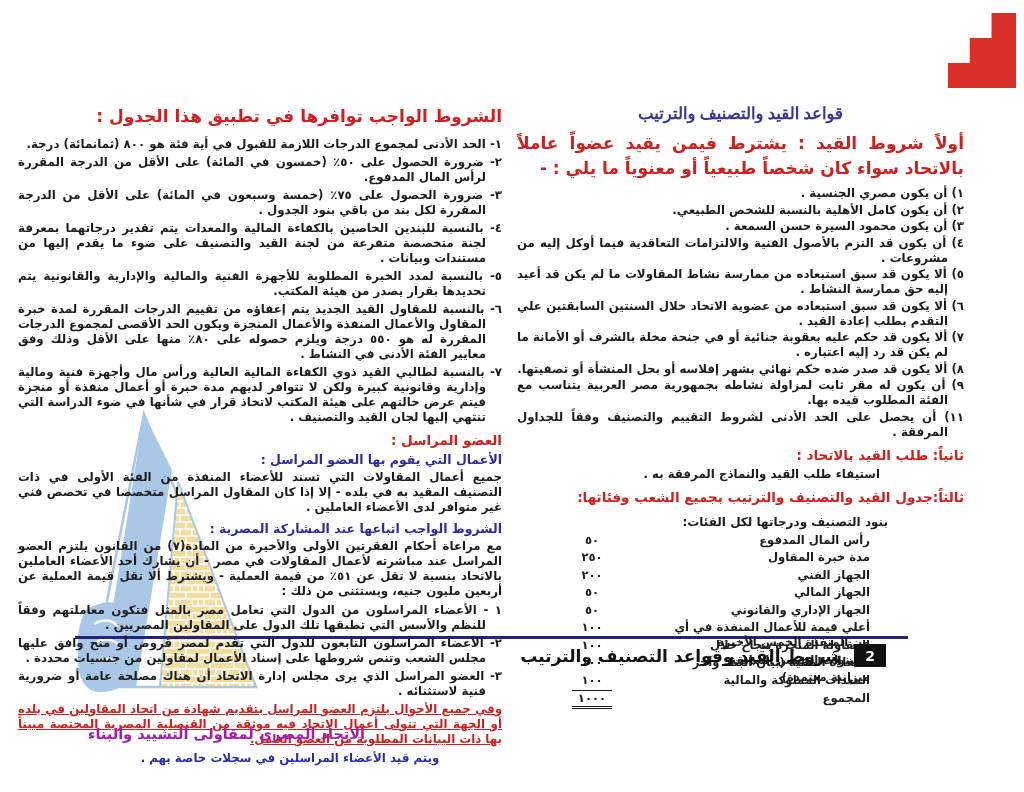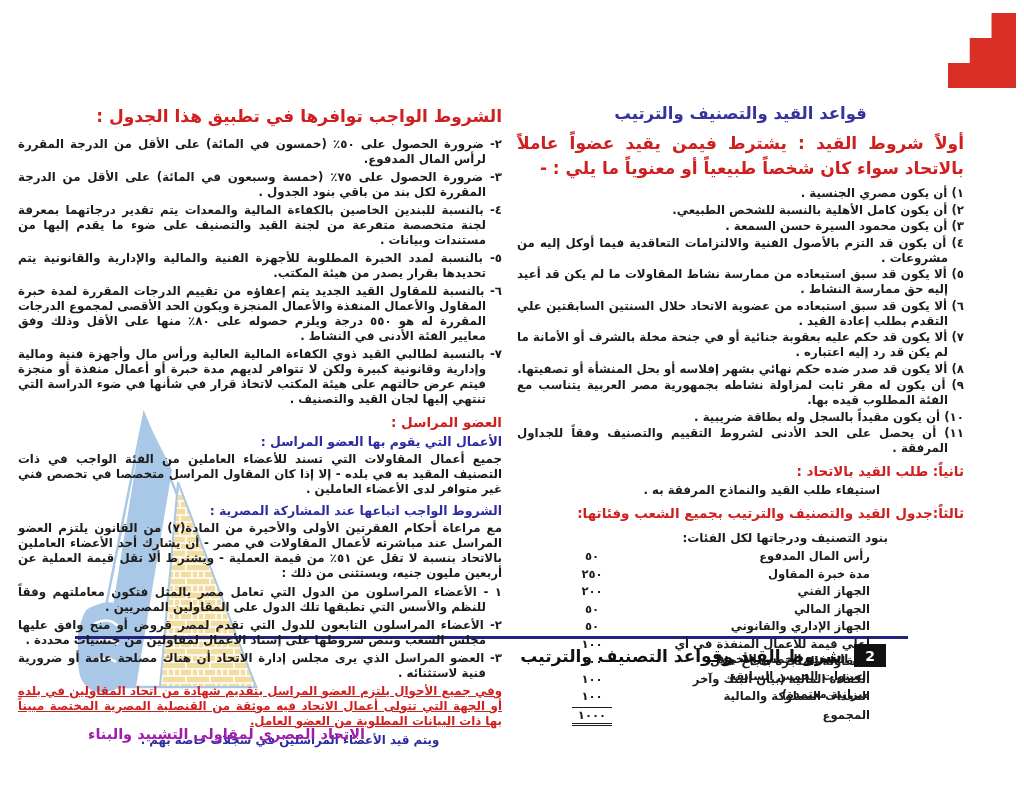--- a/index.html
+++ b/index.html
@@ -8,21 +8,21 @@
   
   .stairs{position:absolute;top:10px;left:948px;width:68px;height:78px;background:#d92f27;
           clip-path:polygon(0% 100%,0% 68%,32% 68%,32% 36%,64% 36%,64% 4%,100% 4%,100% 100%);}
   .watermark{position:absolute;left:78px;top:410px;z-index:0;}
   .rule{position:absolute;left:75px;top:636px;width:833px;height:3px;background:#23237d;z-index:1;}
   
   .col{position:absolute;z-index:2;}
   .col-right{top:106px;right:60px;width:447px;}
   .col-left{top:104px;right:522px;width:484px;}
   
-  .t-title{color:#34349c;font-weight:bold;font-size:16.5px;text-align:center;margin-bottom:10px;}
+  .t-title{color:#34349c;font-weight:bold;font-size:16.5px;text-align:center;margin-bottom:10px;font-family:Liberation Serif, serif;}
   .t-red{color:#d01f1f;font-weight:bold;}
   .t-blue{color:#2c2ca0;font-weight:bold;}
   .h-main{font-size:17px;line-height:1.45;text-align:justify;text-align-last:right;margin-bottom:6px;}
   .h-sub{font-size:13.5px;margin:8px 0 4px 0;}
   .body-txt{color:#1c1c1c;font-weight:bold;font-size:11.8px;line-height:15px;}
   .item{padding-right:16px;text-indent:-16px;text-align:justify;text-align-last:right;margin-bottom:1.5px;}
   .item-l{margin-bottom:3px;}
   .para{text-align:justify;text-align-last:right;margin-bottom:4px;}
   
   .tbl{margin-top:10px;}
@@ -80,21 +80,20 @@
     <div>
       <div class="item">١) أن يكون مصري الجنسية .</div>
       <div class="item">٢) أن يكون كامل الأهلية بالنسبة للشخص الطبيعي.</div>
       <div class="item">٣) أن يكون محمود السيرة حسن السمعة .</div>
       <div class="item">٤) أن يكون قد التزم بالأصول الفنية والالتزامات التعاقدية فيما أوكل إليه من مشروعات .</div>
       <div class="item">٥) ألا يكون قد سبق استبعاده من ممارسة نشاط المقاولات ما لم يكن قد أعيد إليه حق ممارسة النشاط .</div>
       <div class="item">٦) ألا يكون قد سبق استبعاده من عضوية الاتحاد خلال السنتين السابقتين علي التقدم بطلب إعادة القيد .</div>
       <div class="item">٧) ألا يكون قد حكم عليه بعقوبة جنائية أو في جنحة مخلة بالشرف أو الأمانة ما لم يكن قد رد إليه اعتباره .</div>
       <div class="item">٨) ألا يكون قد صدر ضده حكم نهائي بشهر إفلاسه أو بحل المنشأة أو تصفيتها.</div>
       <div class="item">٩) أن يكون له مقر ثابت لمزاولة نشاطه بجمهورية مصر العربية يتناسب مع الفئة المطلوب قيده بها.</div>
-      <div class="item">١٠) أن يكون مقيداً بالسجل وله بطاقة ضريبية .</div>
       <div class="item">١١) أن يحصل على الحد الأدنى لشروط التقييم والتصنيف وفقاً للجداول المرفقة .</div>
     </div>
 
     <div class="t-red h-sub">ثانياً: طلب القيد بالاتحاد :</div>
     <div class="sec2-body">استيفاء طلب القيد والنماذج المرفقة به .</div>
 
     <div class="t-red h-sub">ثالثاً:جدول القيد والتصنيف والترتيب بجميع الشعب وفئاتها:</div>
 
     <div class="tbl">
       <div class="tbl-head">بنود التصنيف ودرجاتها لكل الفئات:</div>
@@ -139,32 +138,33 @@
         <div class="tbl-label">المجموع</div>
         <div class="tbl-val"><span>١٠٠٠</span></div>
       </div>
     </div>
   </div>
 
   <div class="col col-left body-txt">
     <div class="t-red h-main" style="margin-bottom:8px">الشروط الواجب توافرها في تطبيق هذا الجدول :</div>
 
     <div>
+      <div class="item item-l">١- الحد الأدنى لمجموع الدرجات اللازمة للقبول في أية فئة هو ٨٠٠ (ثمانمائة) درجة.</div>
       <div class="item item-l">٢- ضرورة الحصول على ٥٠٪ (خمسون في المائة) على الأقل من الدرجة المقررة لرأس المال المدفوع.</div>
       <div class="item item-l">٣- ضرورة الحصول على ٧٥٪ (خمسة وسبعون في المائة) على الأقل من الدرجة المقررة لكل بند من باقي بنود الجدول .</div>
       <div class="item item-l">٤- بالنسبة للبندين الخاصين بالكفاءة المالية والمعدات يتم تقدير درجاتهما بمعرفة لجنة متخصصة متفرعة من لجنة القيد والتصنيف على ضوء ما يقدم إليها من مستندات وبيانات .</div>
       <div class="item item-l">٥- بالنسبة لمدد الخبرة المطلوبة للأجهزة الفنية والمالية والإدارية والقانونية يتم تحديدها بقرار يصدر من هيئة المكتب.</div>
       <div class="item item-l">٦- بالنسبة للمقاول القيد الجديد يتم إعفاؤه من تقييم الدرجات المقررة لمدة خبرة المقاول والأعمال المنفذة والأعمال المنجزة ويكون الحد الأقصى لمجموع الدرجات المقررة له هو ٥٥٠ درجة ويلزم حصوله على ٨٠٪ منها على الأقل وذلك وفق معايير الفئة الأدنى في النشاط .</div>
       <div class="item item-l">٧- بالنسبة لطالبي القيد ذوي الكفاءة المالية العالية ورأس مال وأجهزة فنية ومالية وإدارية وقانونية كبيرة ولكن لا تتوافر لديهم مدة خبرة أو أعمال منفذة أو منجزة فيتم عرض حالتهم على هيئة المكتب لاتخاذ قرار في شأنها في ضوء الدراسة التي تنتهي إليها لجان القيد والتصنيف .</div>
     </div>
 
     <div class="t-red h-sub">العضو المراسل :</div>
 
     <div class="t-blue" style="font-size:12.5px;margin-bottom:3px">الأعمال التي يقوم بها العضو المراسل :</div>
-    <div class="para">جميع أعمال المقاولات التي تسند للأعضاء العاملين من الفئة الواجب في ذات التصنيف المقيد به في بلده - إلا إذا كان المقاول المراسل متخصصا في تخصص فني غير متوافر لدى الأعضاء العاملين .</div>
+    <div class="para">جميع أعمال المقاولات التي تسند للأعضاء المنفذة من الفئة الأولى في ذات التصنيف المقيد به في بلده - إلا إذا كان المقاول المراسل متخصصا في تخصص فني غير متوافر لدى الأعضاء العاملين .</div>
 
     <div class="t-blue" style="font-size:12.5px;margin:6px 0 3px">الشروط الواجب اتباعها عند المشاركة المصرية :</div>
     <div class="para">مع مراعاة أحكام الفقرتين الأولى والأخيرة من المادة(٧) من القانون يلتزم العضو المراسل عند مباشرته لأعمال المقاولات في مصر - أن يشارك أحد الأعضاء العاملين بالاتحاد بنسبة لا تقل عن ٥١٪ من قيمة العملية - ويشترط ألا تقل قيمة العملية عن أربعين مليون جنيه، ويستثنى من ذلك :</div>
 
     <div>
       <div class="item item-l">١ - الأعضاء المراسلون من الدول التي تعامل مصر بالمثل فتكون معاملتهم وفقاً للنظم والأسس التي تطبقها تلك الدول على المقاولين المصريين .</div>
       <div class="item item-l">٢- الأعضاء المراسلون التابعون للدول التي تقدم لمصر قروض أو منح وافق عليها مجلس الشعب وتنص شروطها على إسناد الأعمال لمقاولين من جنسيات محددة .</div>
       <div class="item item-l">٣- العضو المراسل الذي يرى مجلس إدارة الاتحاد أن هناك مصلحة عامة أو ضرورية فنية لاستثنائه .</div>
     </div>
 

